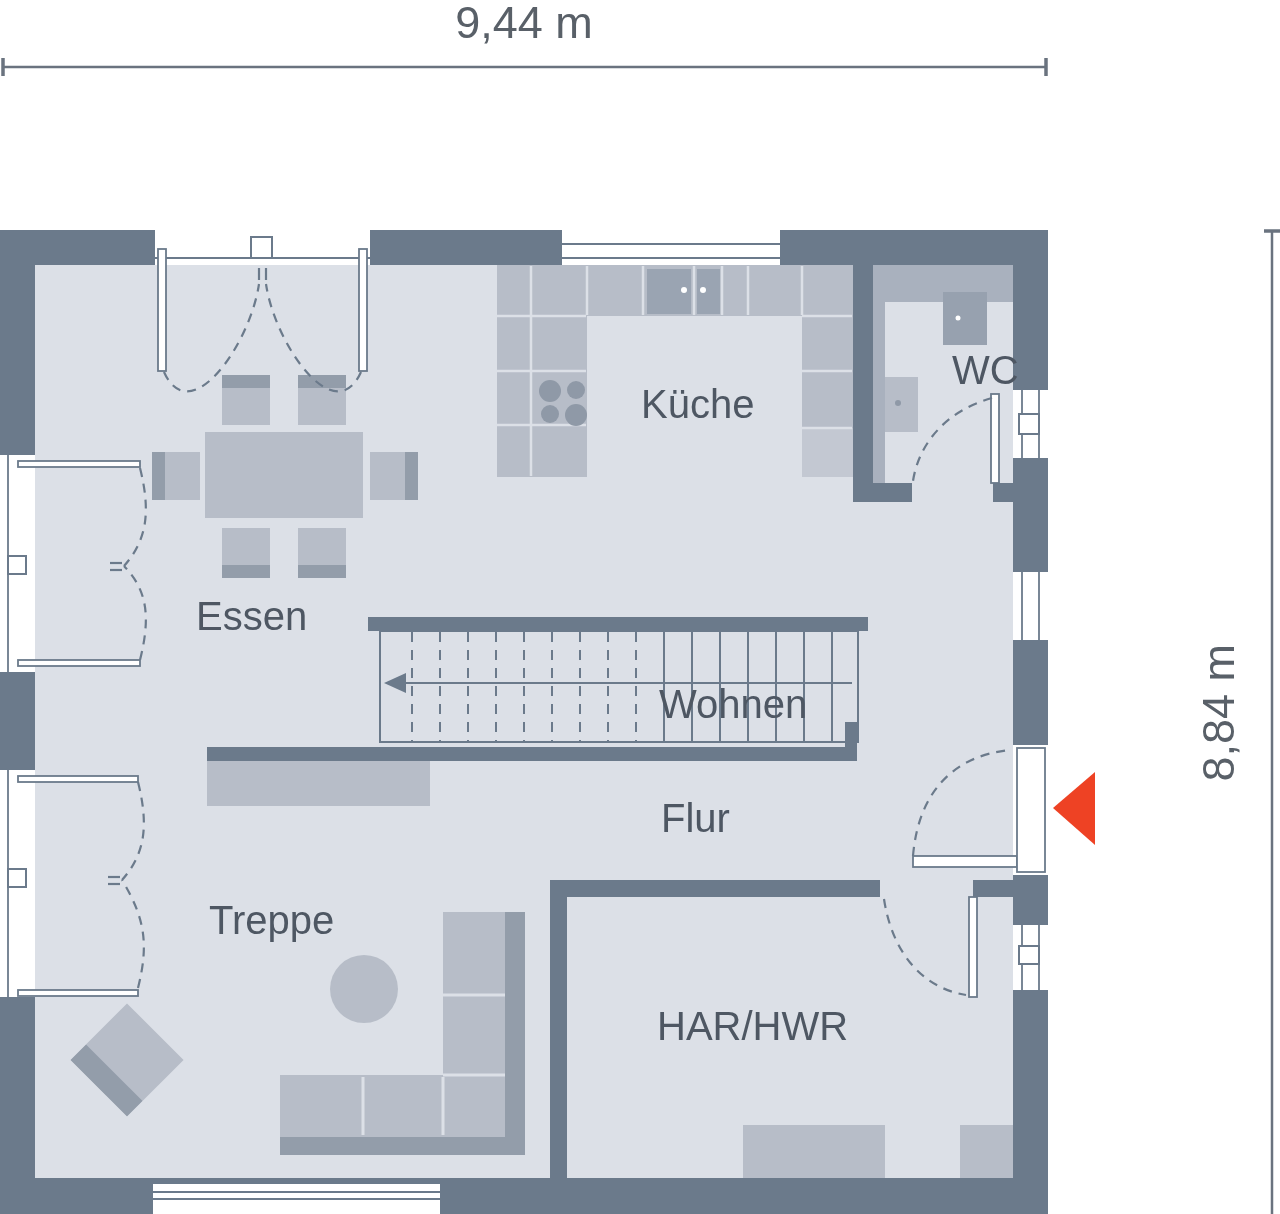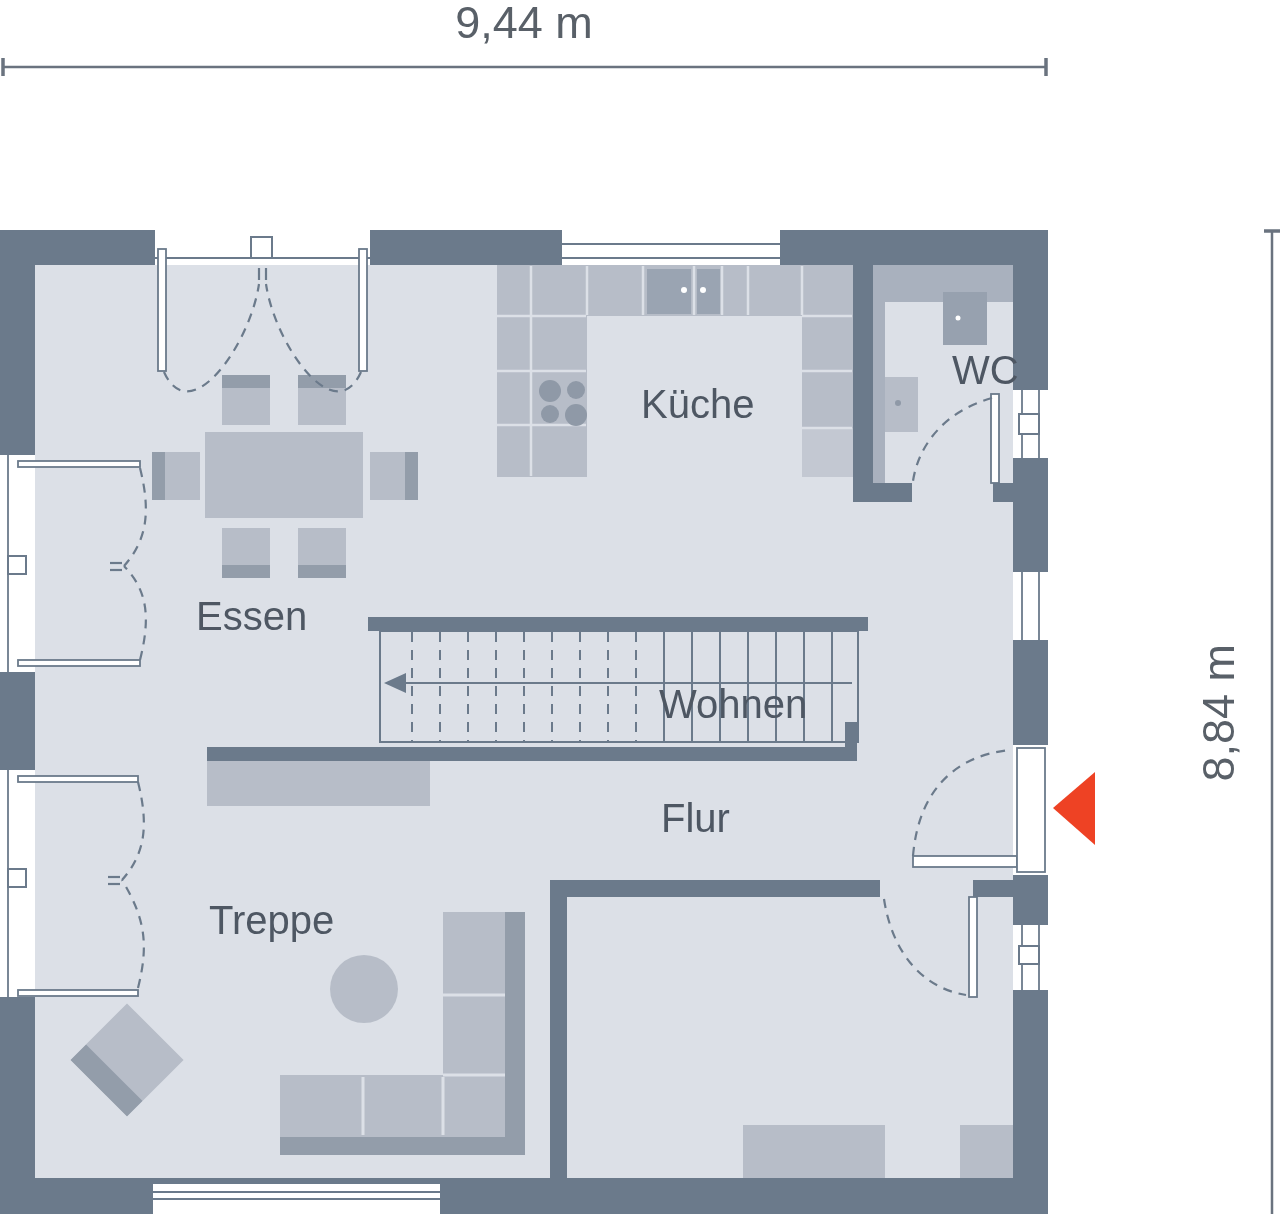--- a/index.html
+++ b/index.html
@@ -233,17 +233,18 @@
 
     <polygon points="1053,808 1095,772 1095,845" fill="#ee4224"></polygon>
   </svg>
 
   <div class="label" style="left:196px;top:596px">Essen</div>
   <div class="label" style="left:641px;top:384px">Küche</div>
   <div class="label" style="left:952px;top:350px">WC</div>
   <div class="label" style="left:659px;top:684px">Wohnen</div>
   <div class="label" style="left:661px;top:798px">Flur</div>
   <div class="label" style="left:209px;top:900px">Treppe</div>
+  <div class="label" style="left:657px;top:1006px">HAR/HWR</div>
 
   <div class="dim" id="dim-top">9,44 m</div>
   <div class="dim" id="dim-right">8,84 m</div>
 
 </div>
 
 </body></html>

